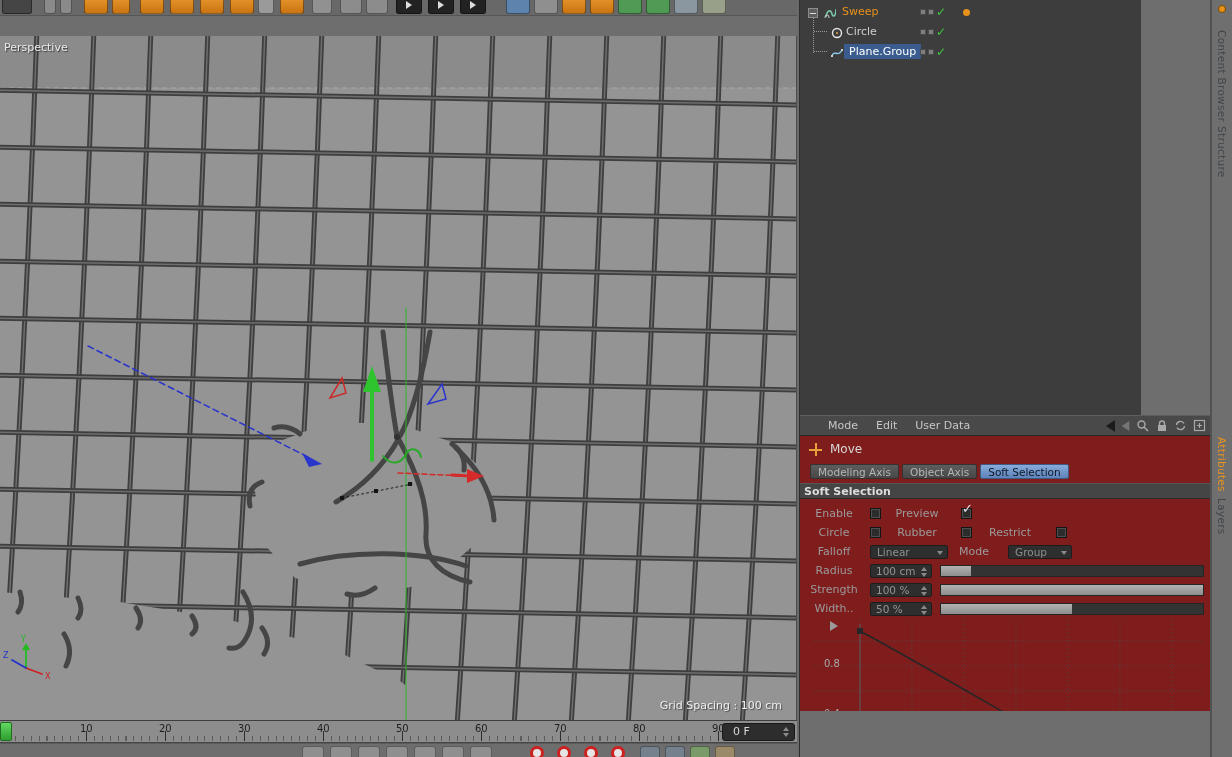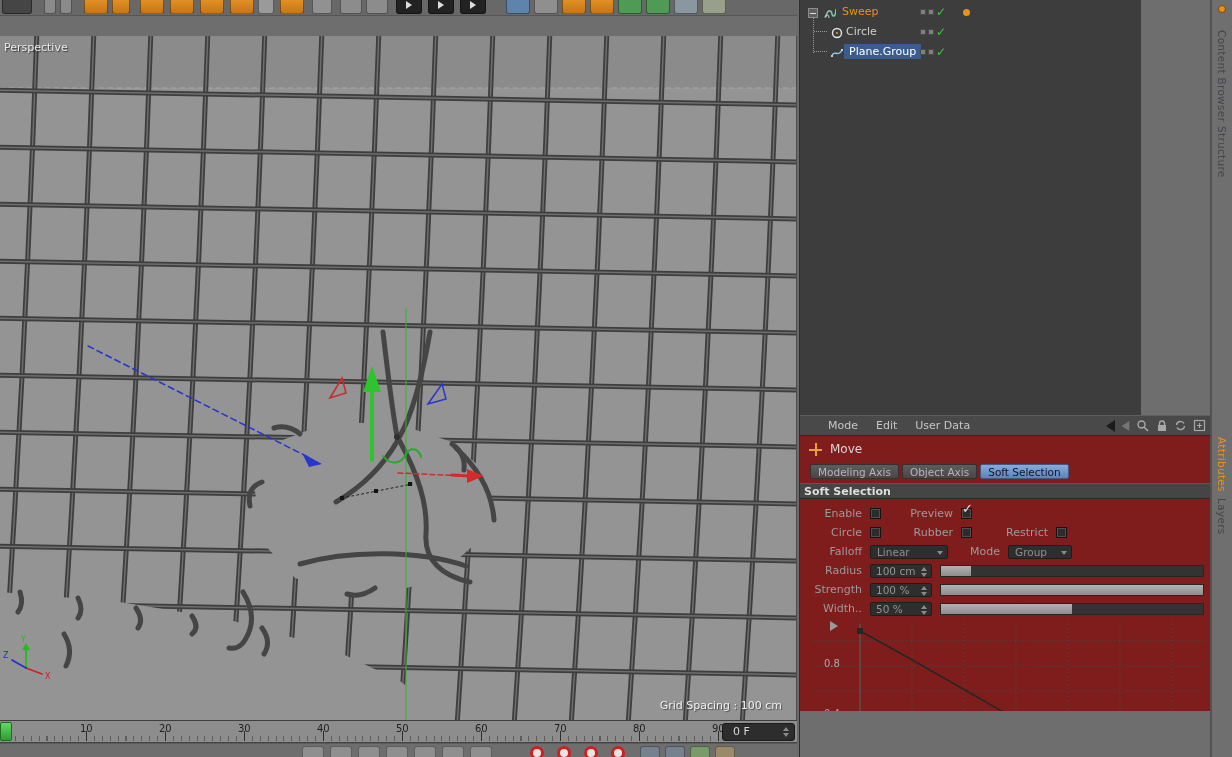--- a/index.html
+++ b/index.html
@@ -86,21 +86,21 @@
   .plus-icon::before{content:"";position:absolute;left:5.5px;top:0;width:2.5px;height:13px;background:#e8a13a}
   .plus-icon::after{content:"";position:absolute;top:5.5px;left:0;height:2.5px;width:13px;background:#e8a13a}
   .atabs{display:flex;height:18px;align-items:center;padding-left:10px}
   .atab{height:15px;line-height:14px;padding:0 7px;background:linear-gradient(#5d5d5d,#474747);
       border:1px solid #323232;border-radius:2px;color:#b5b5b5;margin-right:3px;font-size:10.5px}
   .atab.active{background:linear-gradient(#88abdc,#5d83b9);color:#0d1826;border-color:#3f5a85}
   .asection{height:16px;line-height:15px;background:#454545;border-top:1px solid #575757;
       border-bottom:1px solid #2b2b2b;color:#dedede;font-weight:bold;padding-left:4px;margin-top:3px}
   .aform{padding-top:5px}
   .arow{display:flex;align-items:center;height:19px;padding-left:6px}
-  .albl{color:#9a9a9a;text-align:right;flex:none}
+  .albl{color:#9a9a9a;text-align:center;flex:none}
   .w56{width:56px}.w72{width:72px}.w52{width:52px}.w76{width:76px}
   .cb{position:relative;flex:none;width:11px;height:11px;margin-left:8px;background:#2c2c2c;
       border:1px solid #141414;box-shadow:inset 0 0 0 1px #4e4e4e}
   .check{position:absolute;left:0;top:-8px;color:#e4e4e4;font-size:13px;font-style:normal}
   .dd{position:relative;flex:none;height:14px;margin-left:8px;background:#2e2e2e;border:1px solid #1d1d1d;
       border-radius:2px;color:#8e8e8e;line-height:13px;padding:0 16px 0 6px;font-size:10.5px}
   .dd-arr{position:absolute;right:4px;top:5px;width:0;height:0;border-left:3.5px solid transparent;
       border-right:3.5px solid transparent;border-top:4px solid #8a8a8a}
   .spinbox{position:relative;flex:none;width:62px;height:14px;margin-left:8px;background:#2e2e2e;
       border:1px solid #1d1d1d;border-radius:2px;color:#949494;line-height:13px;padding:0 13px 0 5px;font-size:10.5px}

